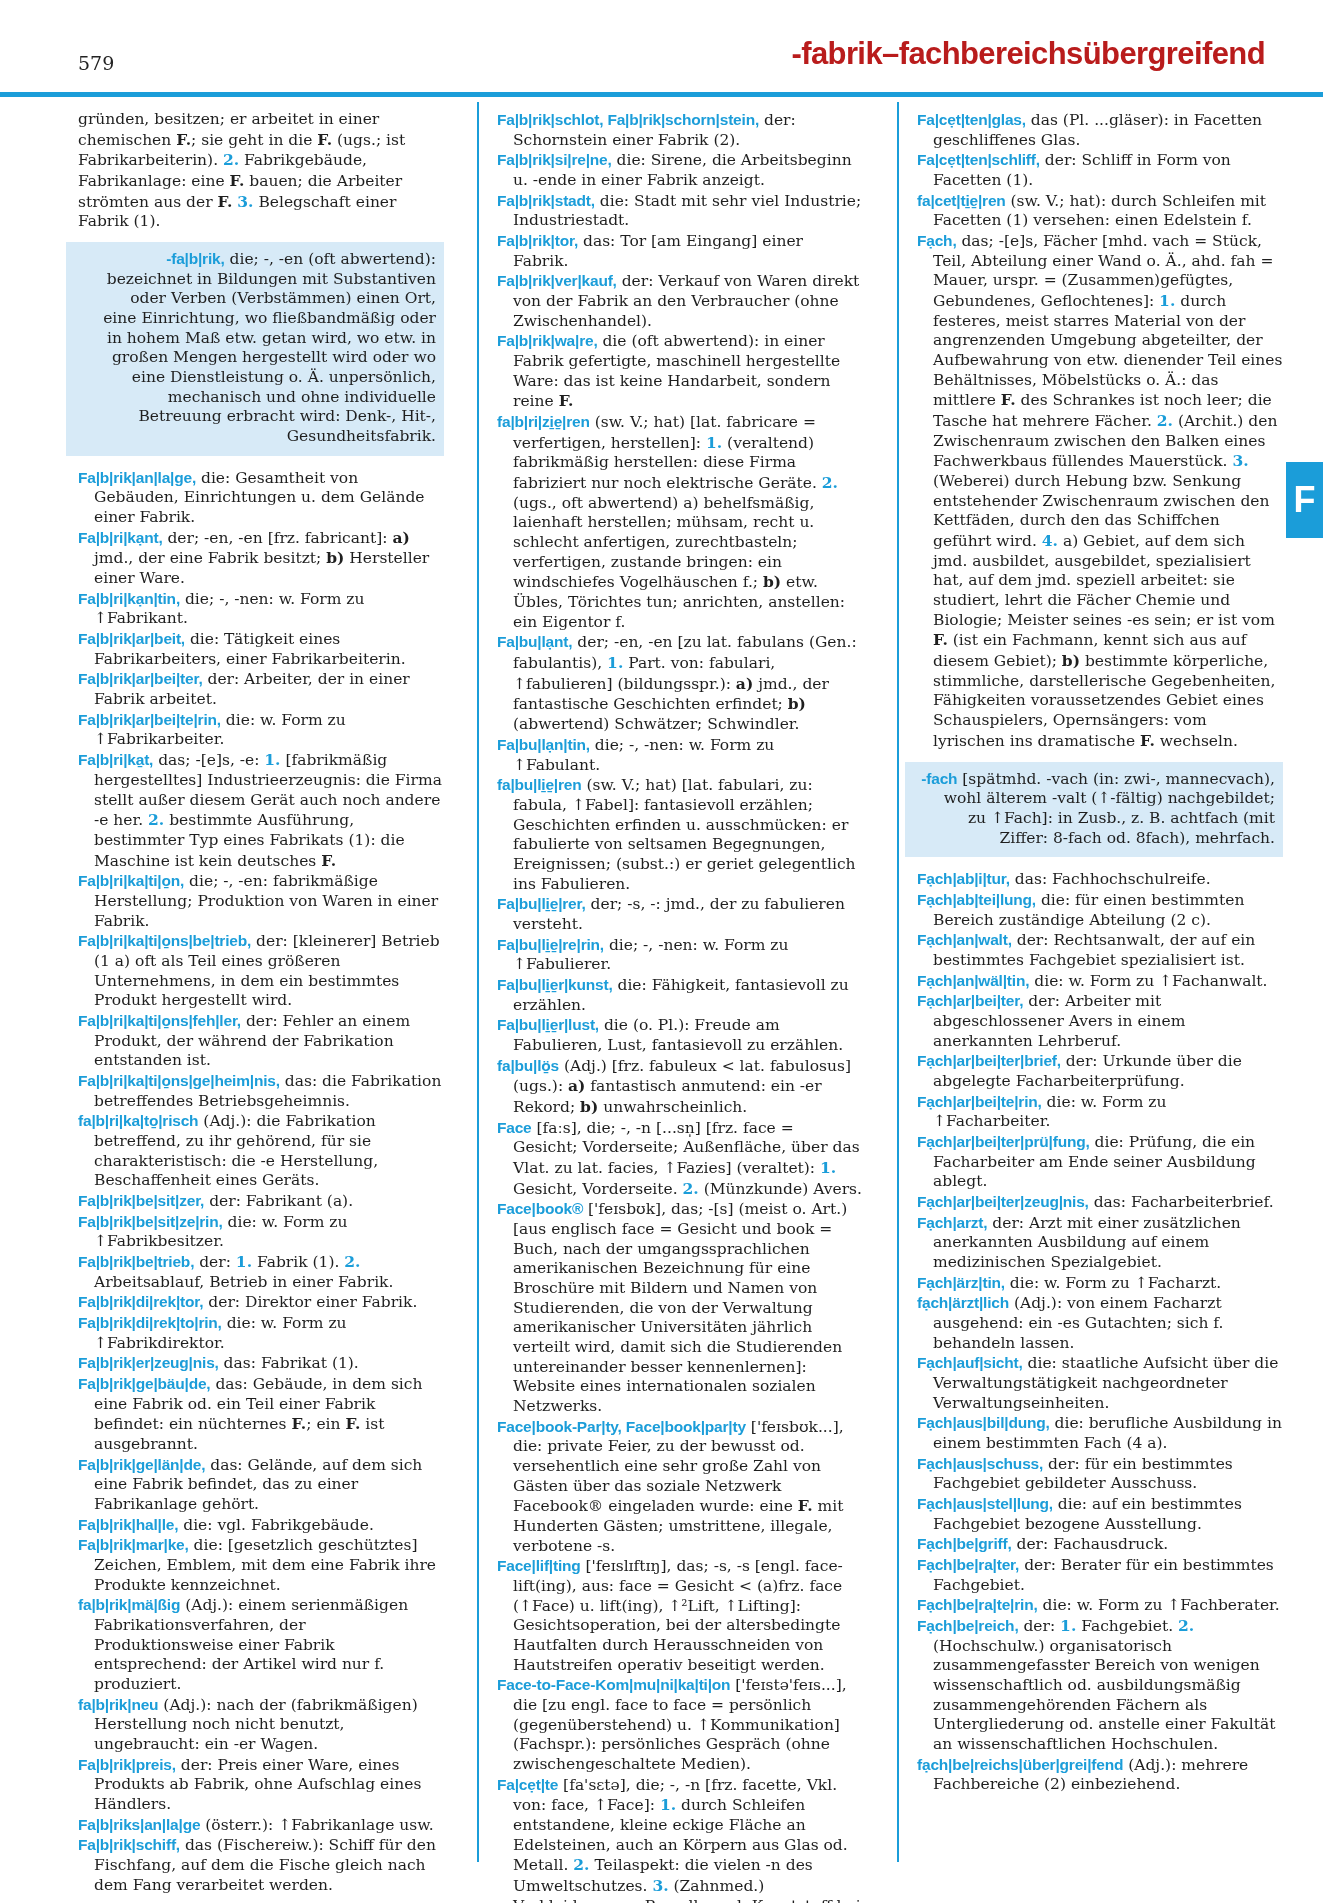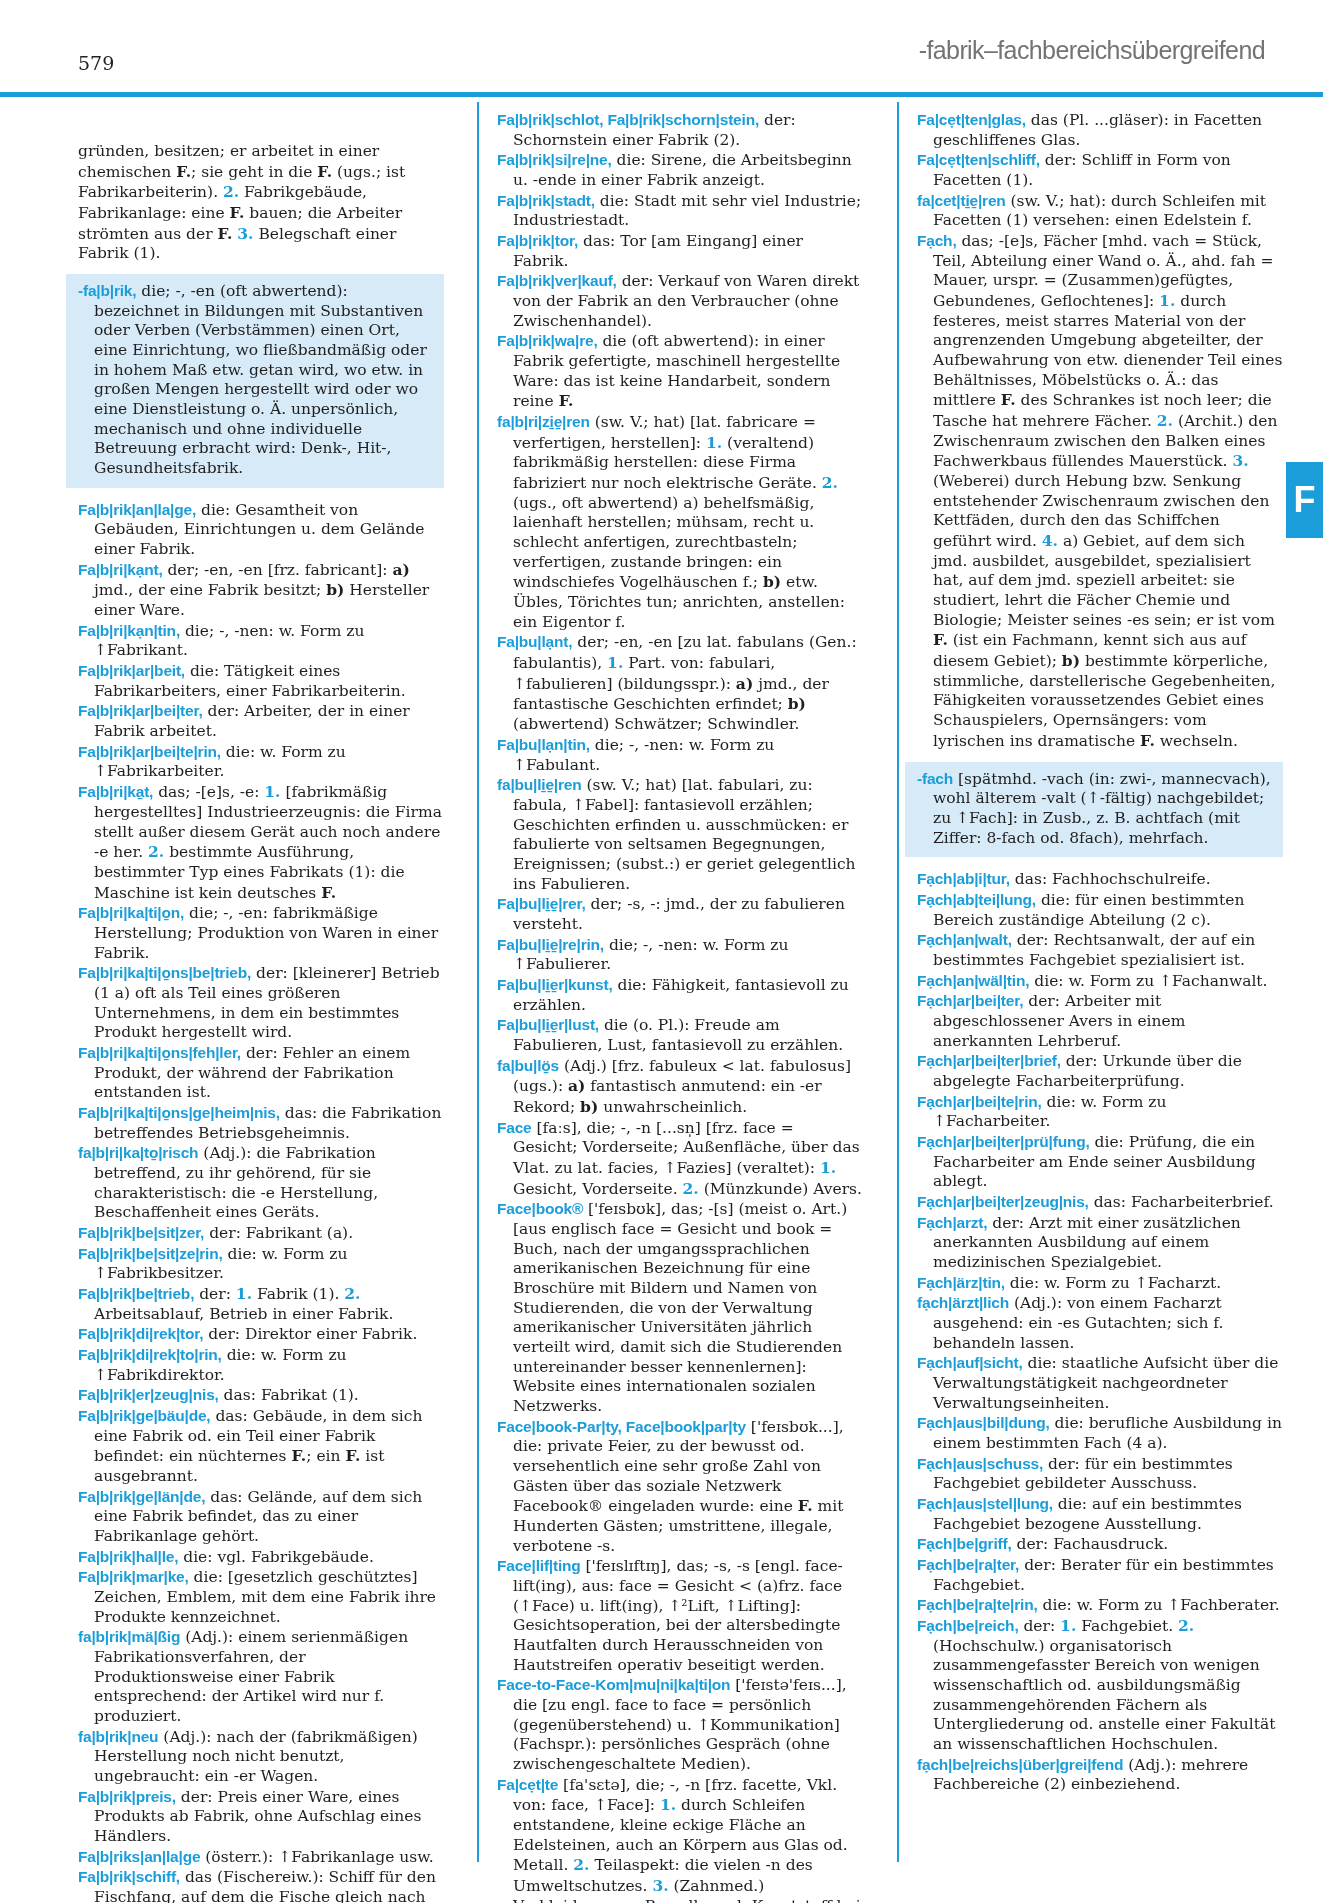--- a/index.html
+++ b/index.html
@@ -11,35 +11,35 @@
   html,body{margin:0;padding:0;background:#ffffff;}
   #page{
     position:relative;width:1323px;height:1903px;background:#fff;overflow:hidden;
     font-family:"DejaVu Serif",serif;color:var(--text);
   }
   .pagenum{
     position:absolute;left:78px;top:52px;font-size:19px;color:#222;
     font-family:"DejaVu Serif",serif;
   }
   .headline{
-    position:absolute;right:58px;top:36px;font-size:25px;font-weight:normal;color:#737373;
+    position:absolute;right:58px;top:36px;font-size:31px;font-weight:bold;color:#b91c1c;
     font-family:"Liberation Sans",sans-serif;letter-spacing:-0.6px;
   }
   .toprule{position:absolute;left:0;right:0;top:92px;height:5px;background:var(--accent);}
   .vrule{position:absolute;top:102px;height:1760px;width:2px;background:var(--accent);}
   .vr1{left:477px;} .vr2{left:897px;}
   .col{position:absolute;top:110px;width:366px;font-size:15.5px;line-height:1.27;text-align:left;}
   .col1{left:78px;} .col2{left:497px;} .col3{left:917px;}
   .entry{margin:0;padding-left:16px;text-indent:-16px;}
-  .entry.cont{padding-left:0;text-indent:0;margin-top:32px;}
+  .entry.cont{padding-left:0;text-indent:0;}
   .hw{font-family:"Liberation Sans",sans-serif;font-weight:bold;color:var(--accent);letter-spacing:-0.2px;}
   .sn{color:var(--accent);font-weight:bold;}
   b.ab{font-weight:bold;}
   b.kw{font-weight:bold;}
-  .bluebox{background:var(--box-bg);margin:10px 0 12px -12px;padding:7px 8px 9px 12px;}
+  .bluebox{background:var(--box-bg);margin:10px 0 12px -12px;padding:7px 8px 9px 12px;text-align:right;}
   .thumb-tab{
     position:absolute;right:0;top:462px;width:37px;height:76px;background:var(--accent);
     color:#fff;display:flex;align-items:center;justify-content:center;
     font-family:"Liberation Sans",sans-serif;font-weight:bold;font-size:36px;
   }
 </style>
 </head>
 <body>
 
 <div id="page">

